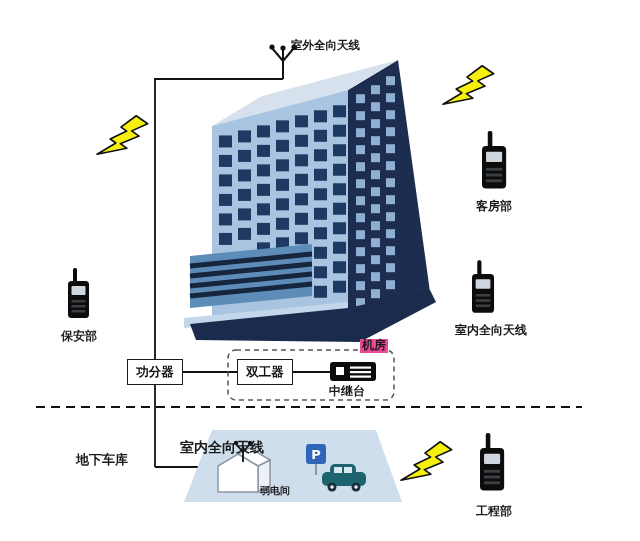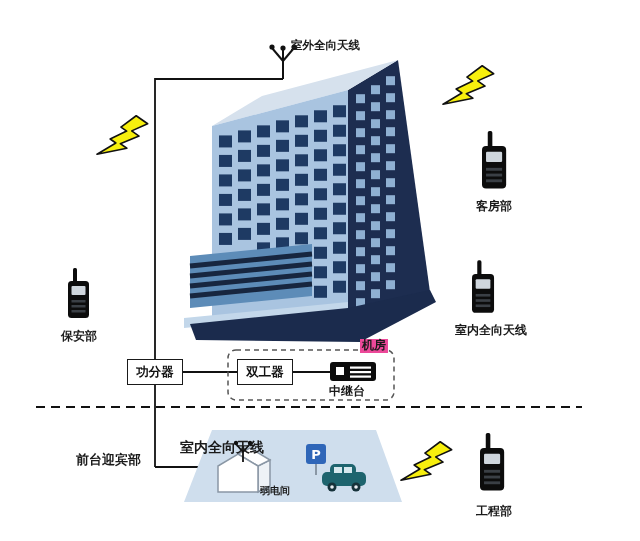--- a/index.html
+++ b/index.html
@@ -224,21 +224,21 @@
   <div class="lbl" style="left:291px;top:39px;font-size:11.5px;">室外全向天线</div>
 
   <div class="lbl center" style="left:48px;top:330px;width:62px;">保安部</div>
 
   <div class="lbl center" style="left:462px;top:200px;width:64px;">客房部</div>
 
   <div class="lbl center" style="left:448px;top:324px;width:86px;">室内全向天线</div>
 
   <div class="lbl center" style="left:462px;top:505px;width:64px;">工程部</div>
 
-  <div class="lbl" style="left:76px;top:453px;font-size:13px;">前台迎宾部</div>
+  <div class="lbl" style="left:76px;top:453px;font-size:13px;">地下车库</div>
 
   <div class="lbl" style="left:180px;top:439px;font-size:14px;">室内全向天线</div>
 
   <div class="lbl" style="left:214px;top:485px;font-size:10px;padding-left:46px;">弱电间</div>
 
   <div class="lbl" style="left:360px;top:339px;background:#ec4899;padding:0 2px;">机房</div>
 
   <div class="lbl center" style="left:322px;top:385px;width:50px;">中继台</div>
 
   <div class="box" style="left:237px;top:359px;width:56px;height:26px;">双工器</div>

